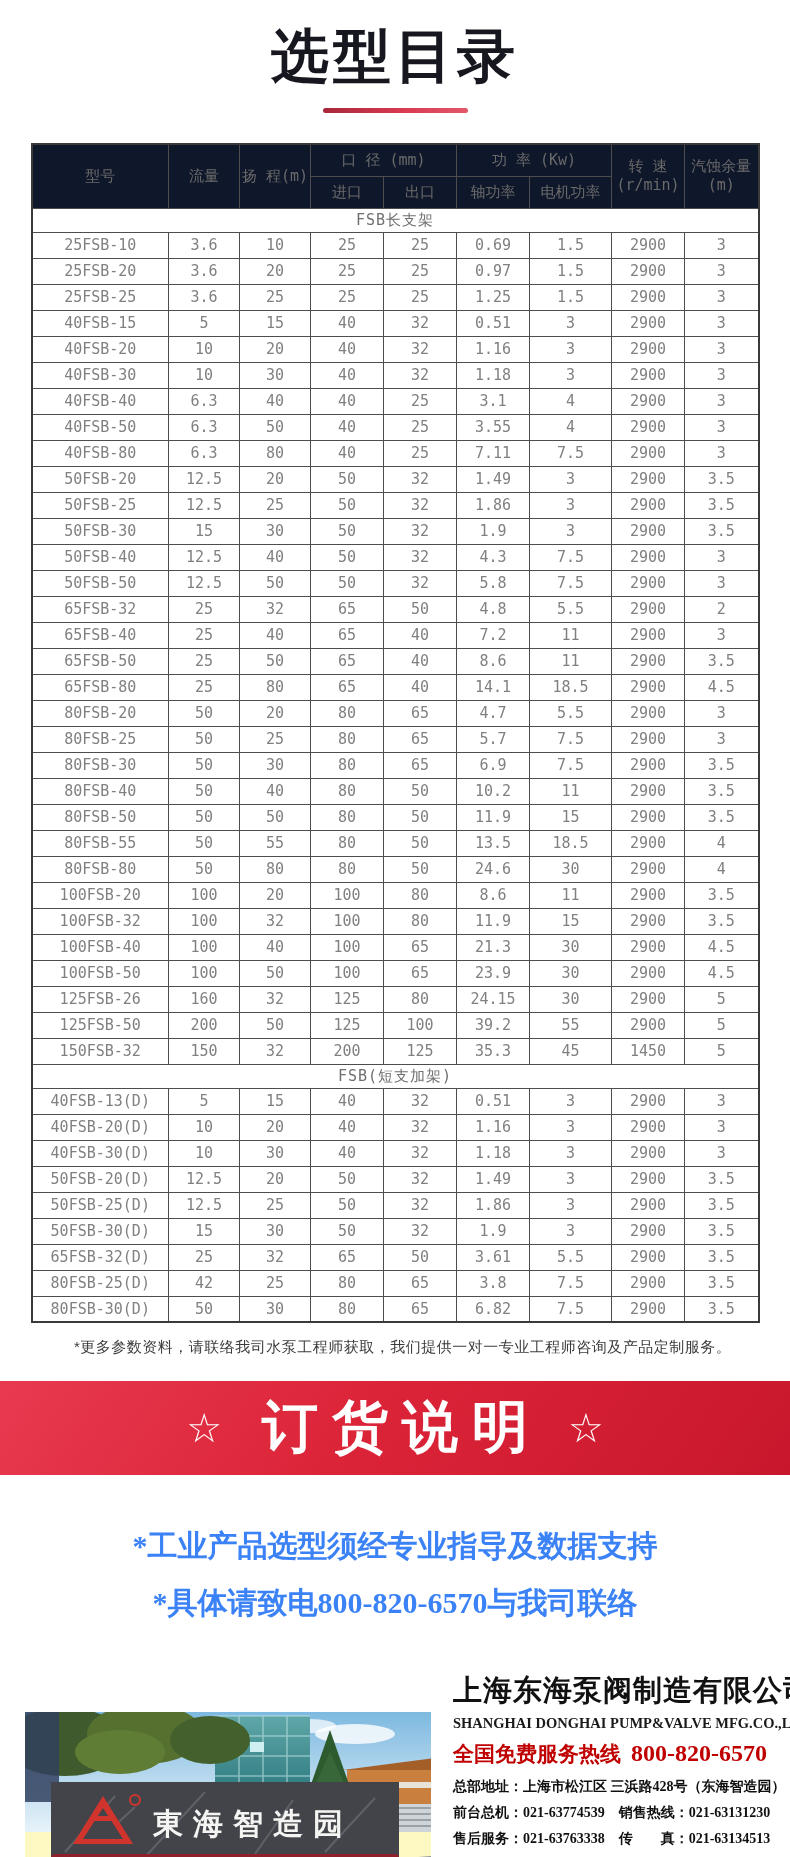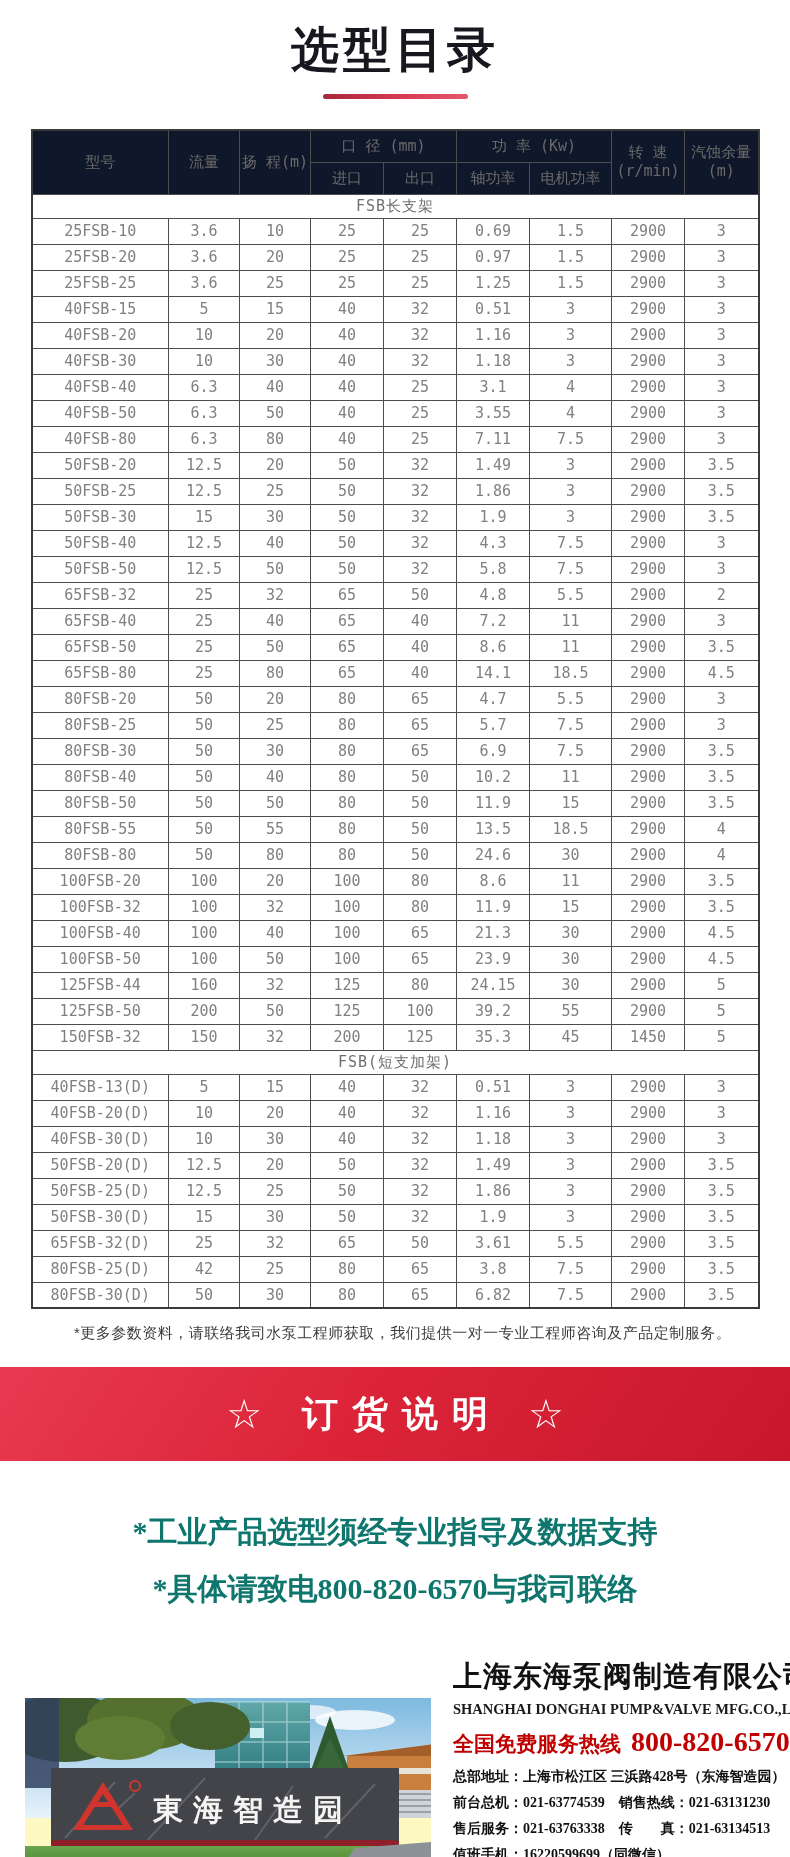--- a/index.html
+++ b/index.html
@@ -7,21 +7,21 @@
   body {
     width:790px; min-height:1857px; margin:0 auto;
     font-family:"Liberation Sans", sans-serif;
     color:#1b1b23;
   }
   .page { width:790px; position:relative; }
 
   
   .title {
     margin-top:18px; text-align:center;
-    font-size:48px; font-weight:bold; letter-spacing:4px; color:#17171f;
+    font-size:58px; font-weight:bold; letter-spacing:4px; color:#17171f;
   }
   .title-underline {
     width:145px; height:5px; margin:12px auto 0 auto; border-radius:3px;
     background:linear-gradient(90deg,#a8273a 0%,#d93a52 55%,#e3576b 100%);
   }
 
   
   table.spec-table {
     width:727px; margin:30px auto 0 auto;
     border-collapse:collapse; table-layout:fixed;
@@ -52,21 +52,21 @@
 
   
   .banner {
     margin-top:24px; width:790px; height:94px;
     background:linear-gradient(125deg,#e73a50 0%,#dc2438 45%,#c8172c 100%);
     display:flex; align-items:center; justify-content:center;
     color:#ffffff;
   }
   .banner .star { font-size:40px; margin:0 26px; line-height:94px; }
   .banner .banner-label {
-    font-size:36px; font-weight:bold; letter-spacing:14px; text-indent:14px;text-align:right;
+    font-size:56px; font-weight:bold; letter-spacing:14px; text-indent:14px;text-align:right;
   }
 
   
   .notice { margin-top:42px; text-align:center; }
   .notice div {
     font-size:30px; font-weight:bold; line-height:57px;
     font-family:"Liberation Serif", serif;
   }
 
   
@@ -85,21 +85,21 @@
     white-space:nowrap;
   }
   .company-en {
     margin-top:4px; font-size:14.5px; font-weight:bold; color:#1a1a1a;
     font-family:"Liberation Serif", serif; white-space:nowrap;
   }
   .hotline {
     margin-top:8px; font-size:21px; font-weight:bold; color:#c00000;
     font-family:"Liberation Serif", serif; white-space:nowrap;
   }
-  .hotline .hotline-number { margin-left:10px; font-size:28px; }
+  .hotline .hotline-number { margin-left:10px; font-size:24px; }
   .contacts { margin-top:6px; }
   .contact-line {
     font-size:14px; font-weight:bold; color:#101010; line-height:26px;
     font-family:"Liberation Serif", serif; white-space:nowrap;
   }
 </style>
 </head>
 <body>
 
 <div class="page">
@@ -459,21 +459,21 @@
           <td>100</td>
           <td>50</td>
           <td>100</td>
           <td>65</td>
           <td>23.9</td>
           <td>30</td>
           <td>2900</td>
           <td>4.5</td>
         </tr>
         <tr>
-          <td>125FSB-44</td>
+          <td>125FSB-26</td>
           <td>160</td>
           <td>32</td>
           <td>125</td>
           <td>80</td>
           <td>24.15</td>
           <td>30</td>
           <td>2900</td>
           <td>5</td>
         </tr>
         <tr>
@@ -604,21 +604,21 @@
   </table>
 
   <p class="footnote">*更多参数资料，请联络我司水泵工程师获取，我们提供一对一专业工程师咨询及产品定制服务。</p>
 
   <div class="banner">
     <span class="star">☆</span>
     <span class="banner-label">订货说明</span>
     <span class="star">☆</span>
   </div>
 
-  <div class="notice" style="color:#0f766e;">
+  <div class="notice" style="color:#3b82f6;">
     <div>*工业产品选型须经专业指导及数据支持</div>
     <div>*具体请致电800-820-6570与我司联络</div>
   </div>
 
   <div class="footer">
 
     <div class="photo">
       <svg width="406" height="178" viewBox="0 0 406 178" xmlns="http://www.w3.org/2000/svg">
         <defs>
           <linearGradient id="sky" x1="0" y1="0" x2="0" y2="1">

